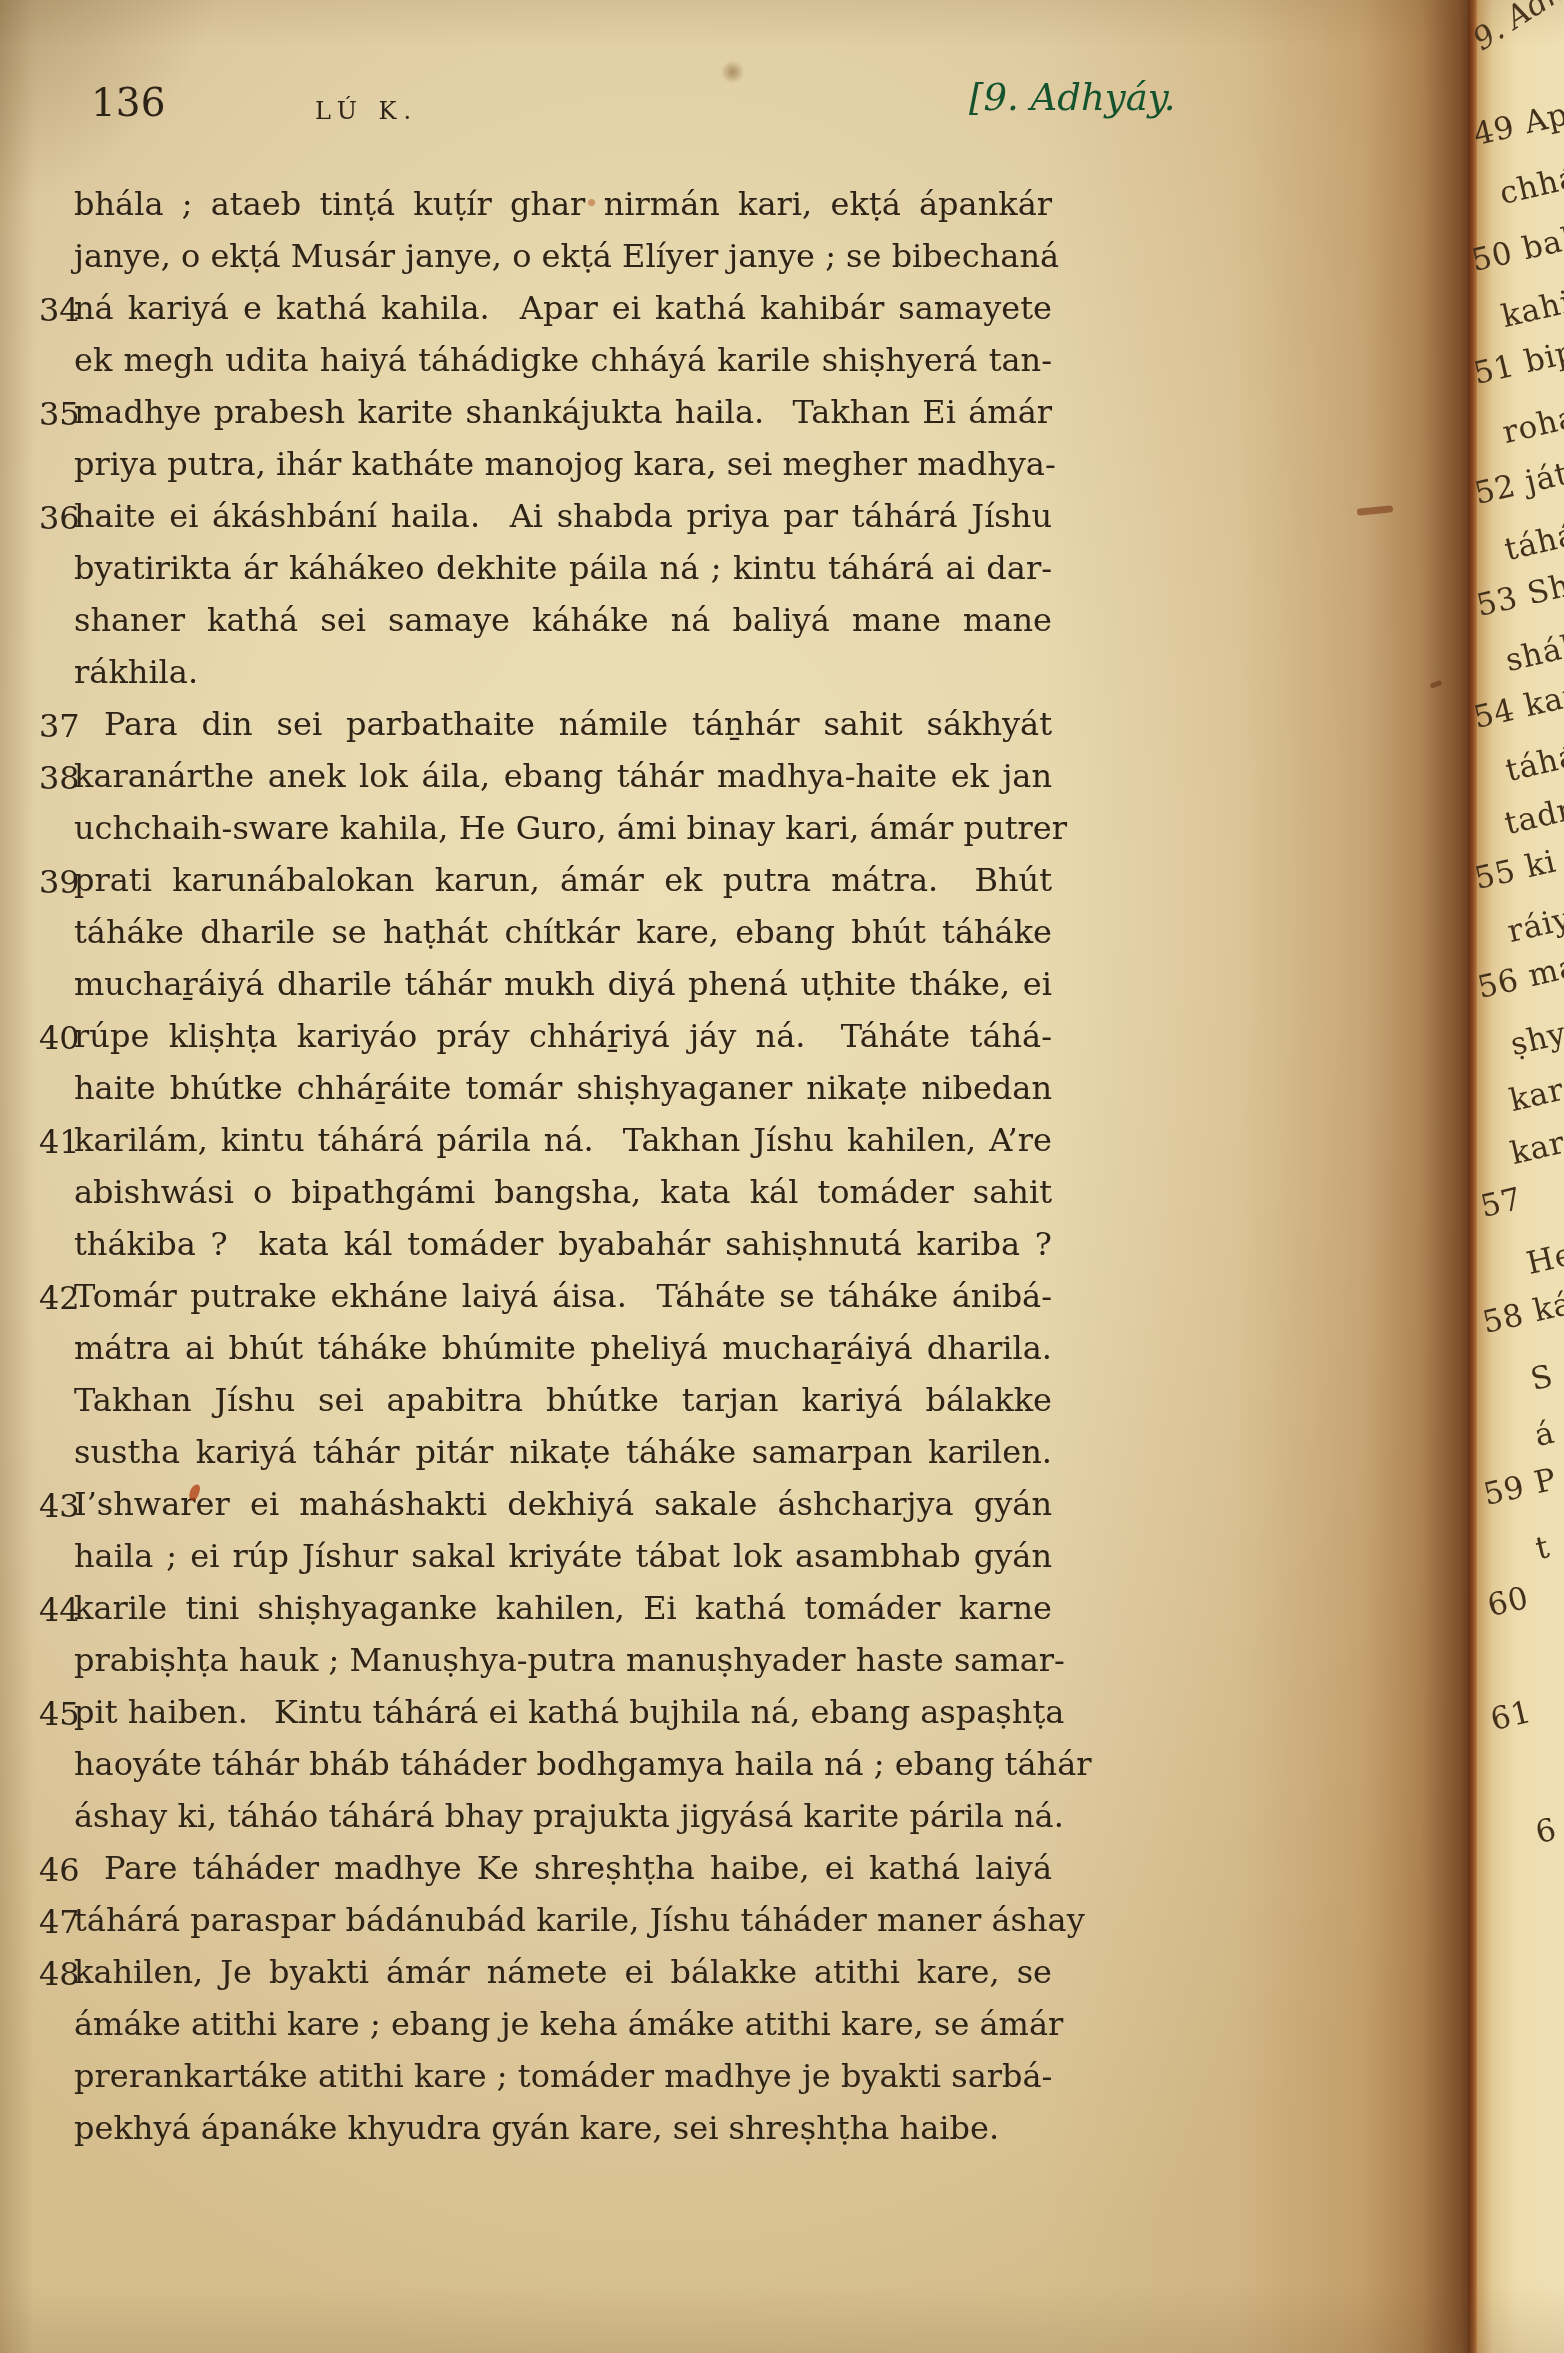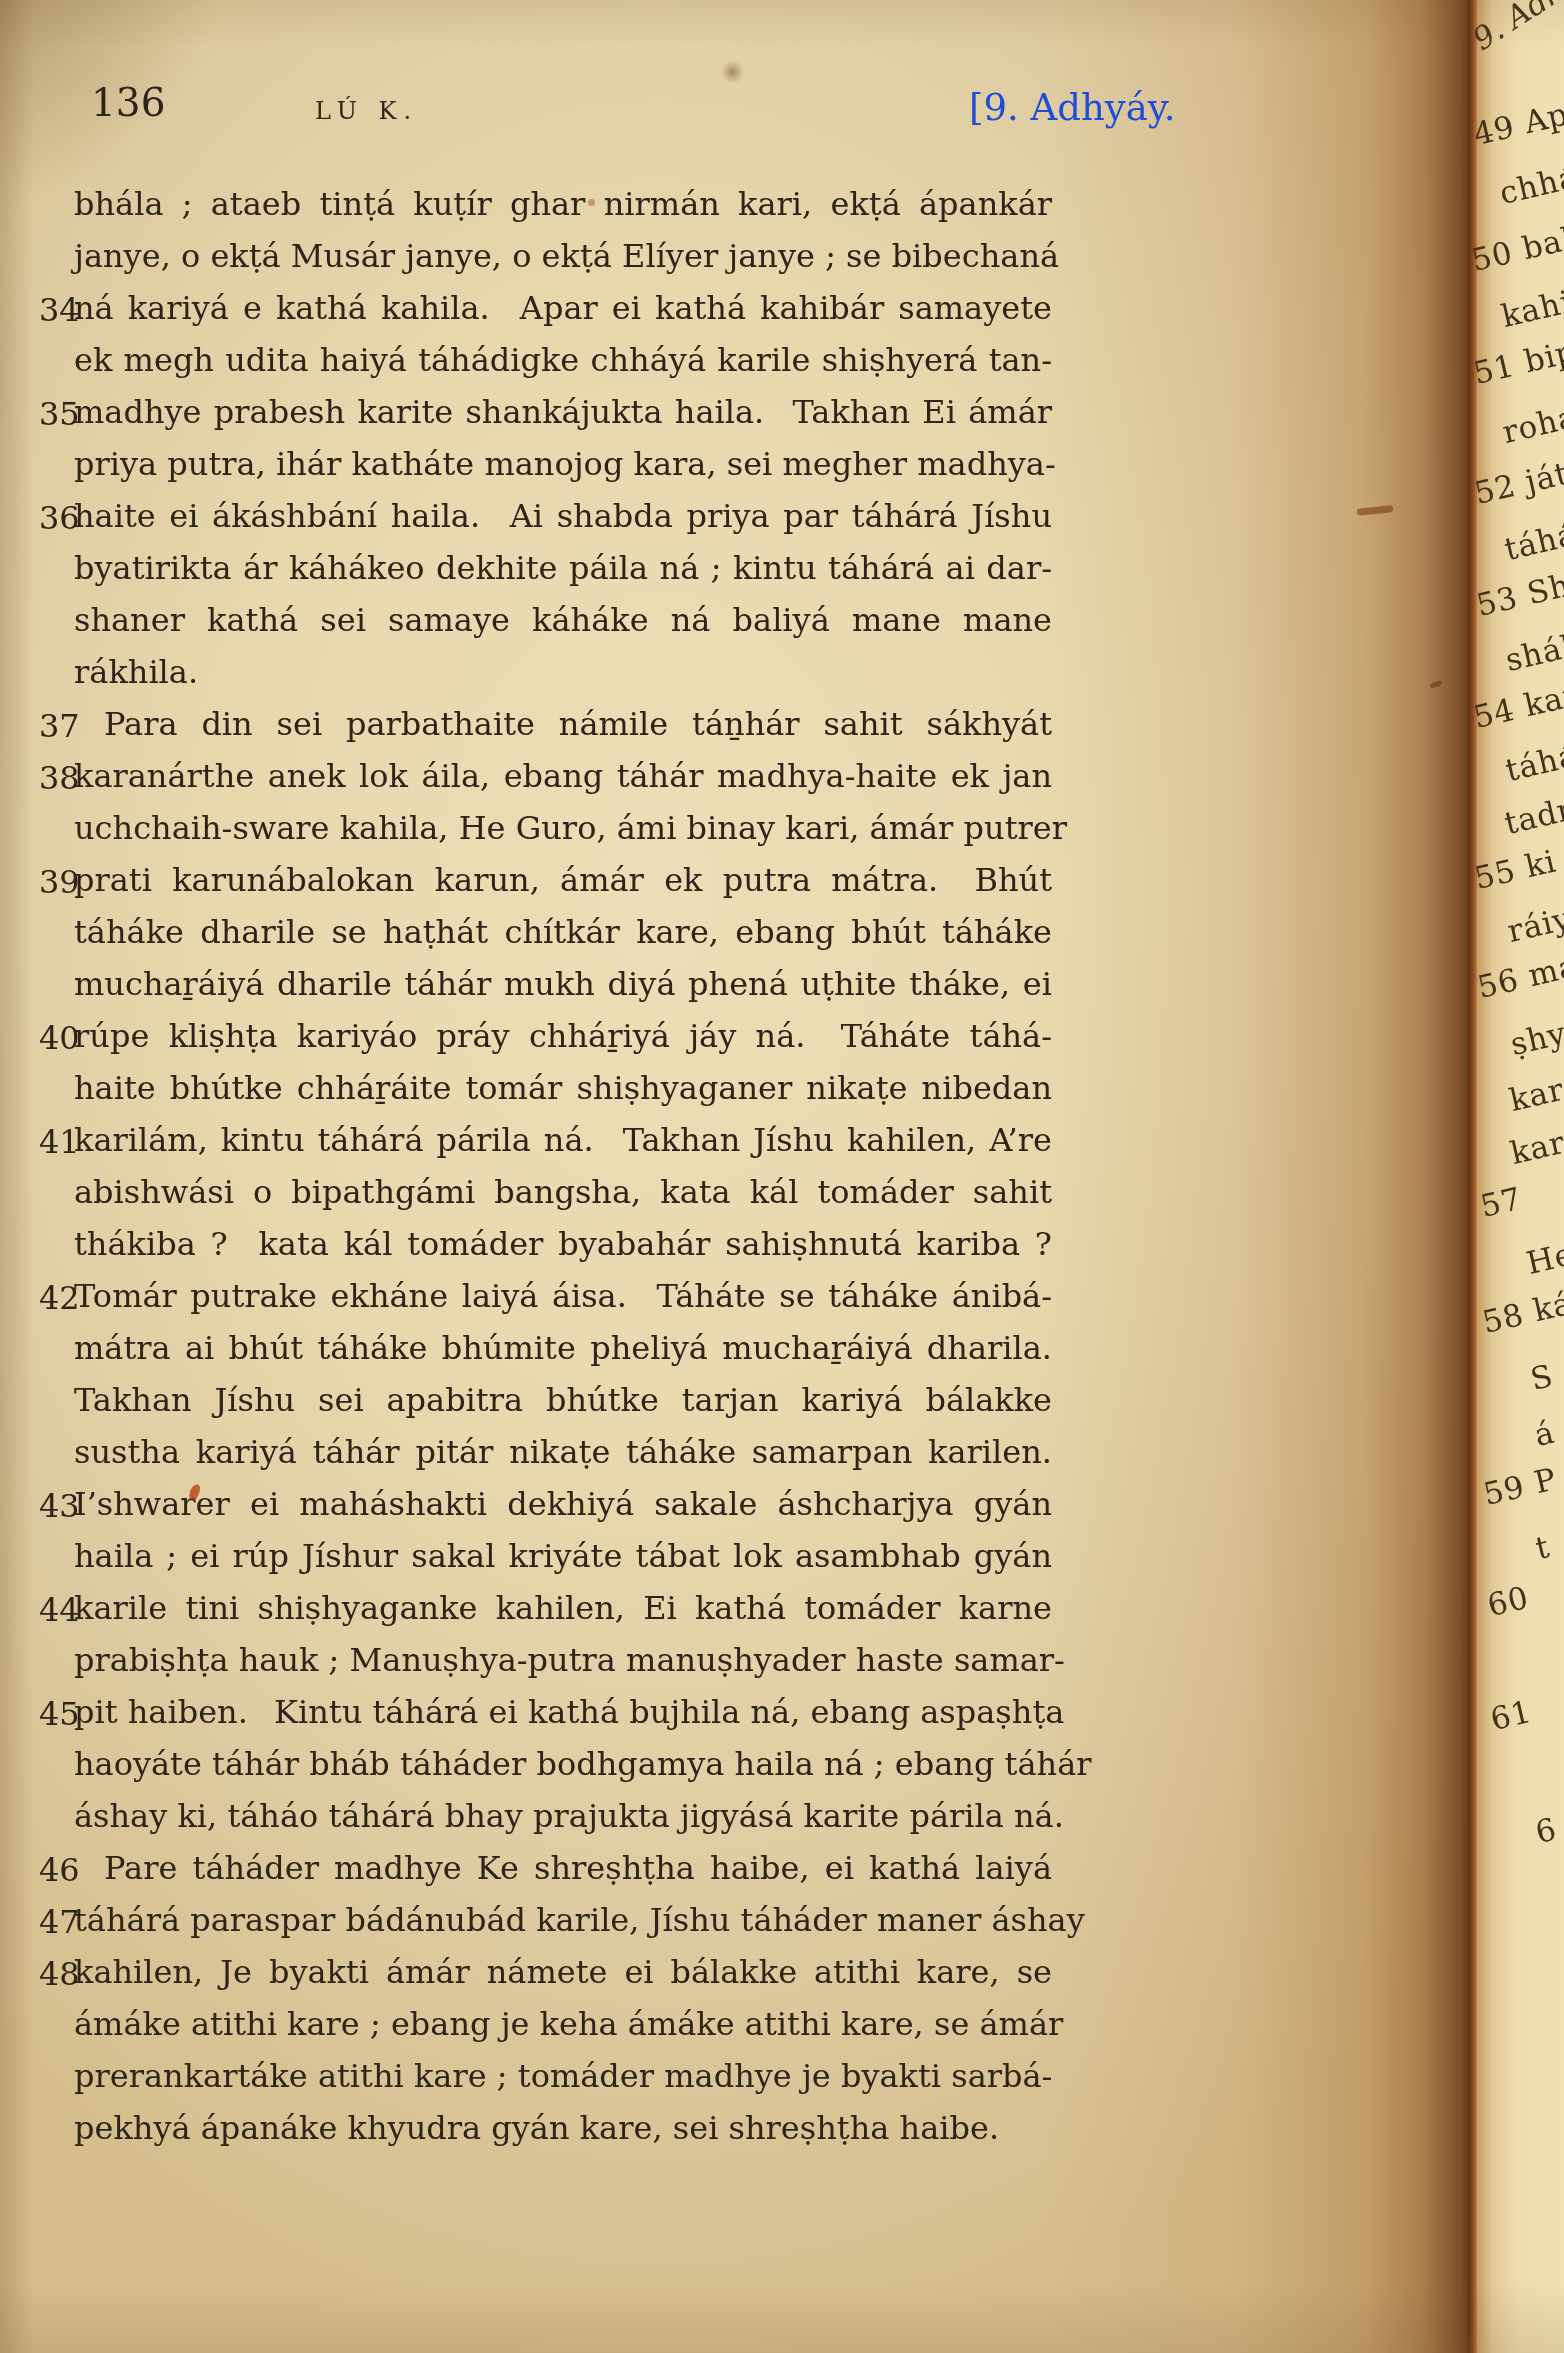--- a/index.html
+++ b/index.html
@@ -30,21 +30,21 @@
   .crease{
     position:absolute;top:0;bottom:0;left:1468px;width:9.4px;
     background:linear-gradient(90deg,#5e2f12,#8a4a22 55%,#b97f46);
   }
   .sliver{
     position:absolute;top:0;bottom:0;left:1477px;right:0;
     background:linear-gradient(90deg,#c79d62 0,#e2cb97 18%,#eedcae 45%,#f0e0b4 100%);
   }
   .pgnum{position:absolute;left:47px;top:80px;font-size:39px;color:#2e2317;margin-left:44px;}
   .runtitle{position:absolute;left:315px;top:97px;font-size:24px;letter-spacing:7px;color:#2e2317;}
-  .chapter{position:absolute;left:969px;top:86px;font-size:37px;color:#1d4ed8;}
+  .chapter{position:absolute;left:969px;top:76px;font-size:37px;font-style:italic;color:#14532d;}
 
   .text-block{position:absolute;left:0;top:185px;width:1539px;}
   .line{position:relative;height:52px;}
   .vnum{position:absolute;left:39px;top:1.6px;font-size:32px;color:#2e2317;text-align:center;}
   .ltext{
     position:absolute;left:74px;width:978px;font-size:32px;color:#2e2317;
     white-space:nowrap;text-align:justify;text-align-last:justify;-moz-text-align-last:justify;
   }
   .ltext.indent{padding-left:30px;width:948px;}
   .ltext.nojust{text-align-last:left;-moz-text-align-last:left;}

